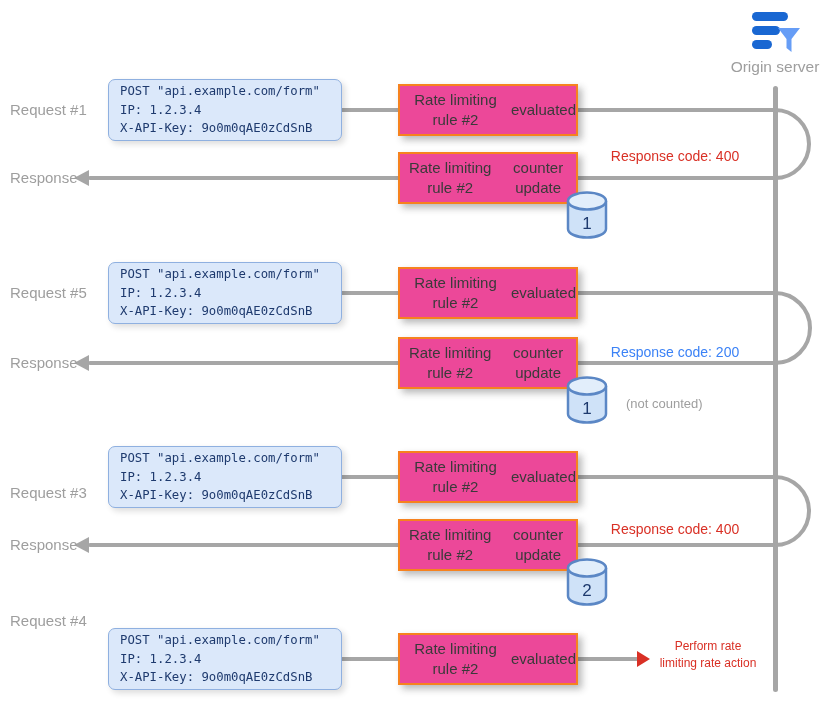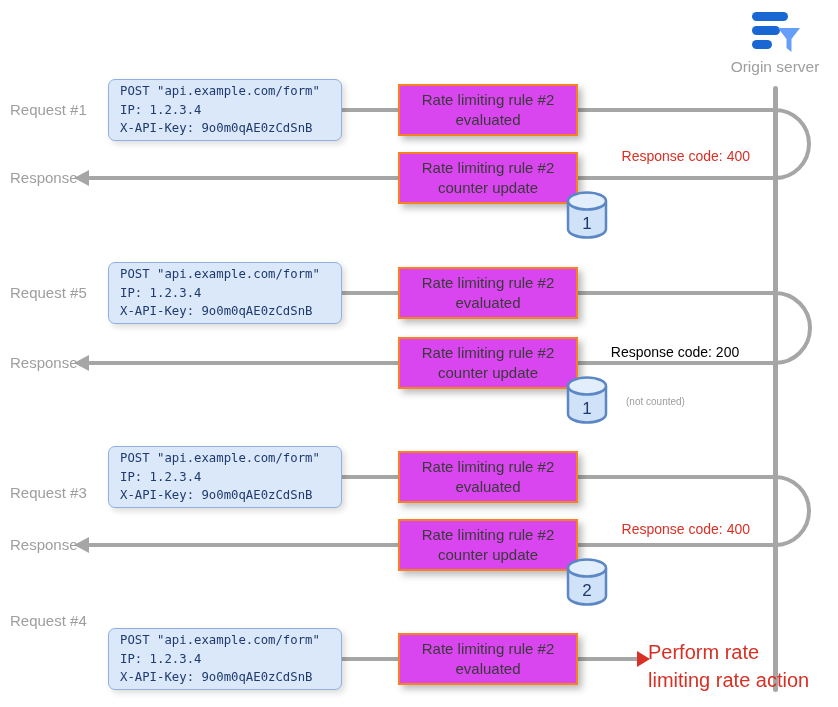--- a/index.html
+++ b/index.html
@@ -12,34 +12,34 @@
     width:234px; height:62px; box-sizing:border-box;
     background:#dbe8fa; border:1.5px solid #8fb0e0; border-radius:7px;
     display:flex; flex-direction:column; justify-content:center;
     padding-left:11px;
     font-family:"DejaVu Sans Mono",monospace; font-size:12.3px; line-height:1.5;
     color:#1e3a6e; box-shadow:3px 3px 6px rgba(0,0,0,.14); white-space:pre;
     z-index:2;
   }
   .rule-box {
     width:180px; height:52px; box-sizing:border-box;
-    background:#d946ef; border:2.5px solid #f6821f;
-    display:flex; flex-direction:column; justify-content:center; align-items:center;
+    background:#ec4899; border:2.5px solid #f6821f;
+    display:flex; flex-direction:row; justify-content:center; align-items:center;
     text-align:center; font-size:15px; color:#3a3a3a; line-height:1.32;
     box-shadow:4px 4px 7px rgba(40,40,40,.32);
     z-index:2;
   }
   .cylinder {z-index:3;}
   .arrow-left {width:0; height:0; border-top:8px solid transparent; border-bottom:8px solid transparent; border-right:15px solid #a6a6a6;}
   .arrow-right-red {width:0; height:0; border-top:8px solid transparent; border-bottom:8px solid transparent; border-left:13px solid #d93025; z-index:2;}
   .annotation {font-size:14px; white-space:nowrap; text-align:center; z-index:4;}
-  .red {color:#d93025;text-align:right;}
-  .grayed {color:#000000;}
-  .note {font-size:10px; color:#9e9e9e; white-space:nowrap; z-index:4;}
-  .final-note {font-size:20px; color:#d93025; text-align:left; line-height:1.4; white-space:nowrap; z-index:4;}
+  .red {color:#d93025;}
+  .grayed {color:#3b82f6;}
+  .note {font-size:13px; color:#9e9e9e; white-space:nowrap; z-index:4;}
+  .final-note {font-size:12px; color:#d93025; text-align:center; line-height:1.4; white-space:nowrap; z-index:4;}
   .server-label {font-size:15.5px; color:#9e9e9e; text-align:center; white-space:nowrap;}
 </style>
 </head>
 <body>
 
 <div class="stage">
 
   <div class="abs vline" style="left:773px; top:86px; height:606px;"></div>
 
   <svg class="abs" style="left:773px; top:106px;" width="42" height="76" viewBox="0 0 42 76">

